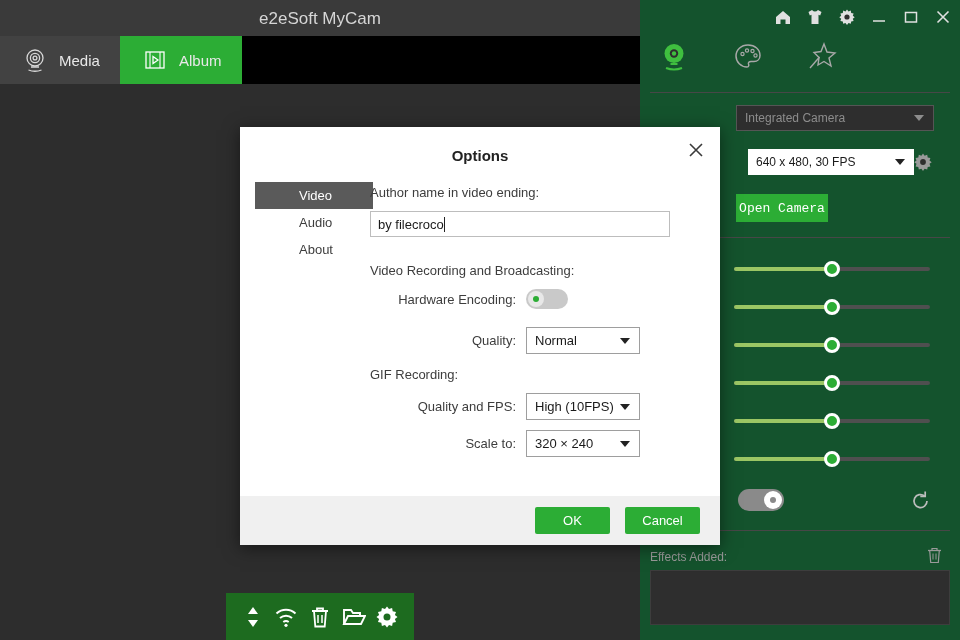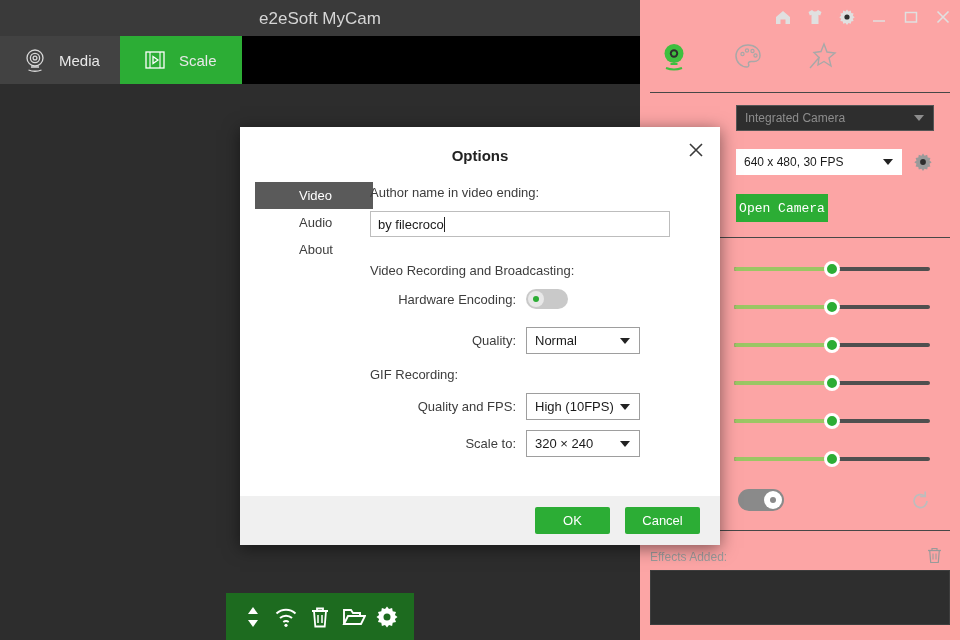--- a/index.html
+++ b/index.html
@@ -55,21 +55,21 @@
     width: 188px; height: 47px;
     background: #1d6b1f;
     display: flex; align-items: center; justify-content: space-around;
     padding: 0 10px;
   }
   .bb-ico { width: 24px; height: 24px; cursor: pointer; }
 
   
   .right-pane {
     position: absolute; left: 640px; top: 0; width: 320px; height: 640px;
-    background: #fca5a5;
+    background: #14532d;
   }
   .win-controls {
     position: absolute; right: 8px; top: 8px;
     display: flex; align-items: center; gap: 14px;
   }
   .wc { width: 18px; height: 18px; cursor: pointer; }
 
   .mode-icons {
     position: absolute; left: 18px; top: 40px;
     display: flex; align-items: center; gap: 42px;
@@ -79,21 +79,21 @@
     position: absolute; left: 10px; width: 300px; height: 1px;
     background: #474747;
   }
 
   .sel-box {
     position: absolute; height: 26px; border: none;
     display: flex; align-items: center;
     padding: 0 8px; font-size: 12px; cursor: pointer;
   }
   .sel-dark { background: #2e2e2e; border: 1px solid #555; color: #8d8d8d; }
-  .sel-light { background: #ffffff; color: #1a1a1a; }
+  .sel-light { background: #ffffff; color: #1a1a1a; margin-left: 12px; }
   .caret { margin-left: auto; }
 
   .gbtn {
     position: absolute; height: 28px; background: #2cad35; color: #fff;
     font-size: 13px; display: flex; align-items: center; justify-content: center;
     cursor: pointer;
     font-family: Liberation Mono, monospace;
   }
 
   .slider { position: absolute; left: 734px; width: 196px; height: 14px; }
@@ -218,21 +218,21 @@
       </div>
 
       <div class="tab tab-album">
         <span class="tab-icon">
           <svg viewBox="0 0 26 26" width="26" height="26">
             <rect x="4" y="5" width="18" height="16" fill="none" stroke="#fff" stroke-width="1.3"></rect>
             <path d="M8 5 v16 M18 5 v16" stroke="#fff" stroke-width="1.1"></path>
             <path d="M11 9.5 l5 3.5 -5 3.5 z" fill="none" stroke="#fff" stroke-width="1.3"></path>
           </svg>
         </span>
-        <span class="tab-label">Scale</span>
+        <span class="tab-label">Album</span>
       </div>
 
       <div class="toolbar-icons">
         <span class="tb-ico">
           <svg viewBox="0 0 17 17" width="17" height="17">
             <circle cx="8.5" cy="8.5" r="7.5" fill="none" stroke="#8c8c8c" stroke-width="1.2"></circle>
             <circle cx="8.5" cy="8.5" r="1.8" fill="#8c8c8c"></circle>
             <path d="M5 11.5 a5 5 0 0 1 0-6" fill="none" stroke="#8c8c8c" stroke-width="1.2"></path>
             <path d="M12 5.5 a5 5 0 0 1 0 6" fill="none" stroke="#8c8c8c" stroke-width="1.2"></path>
           </svg>

